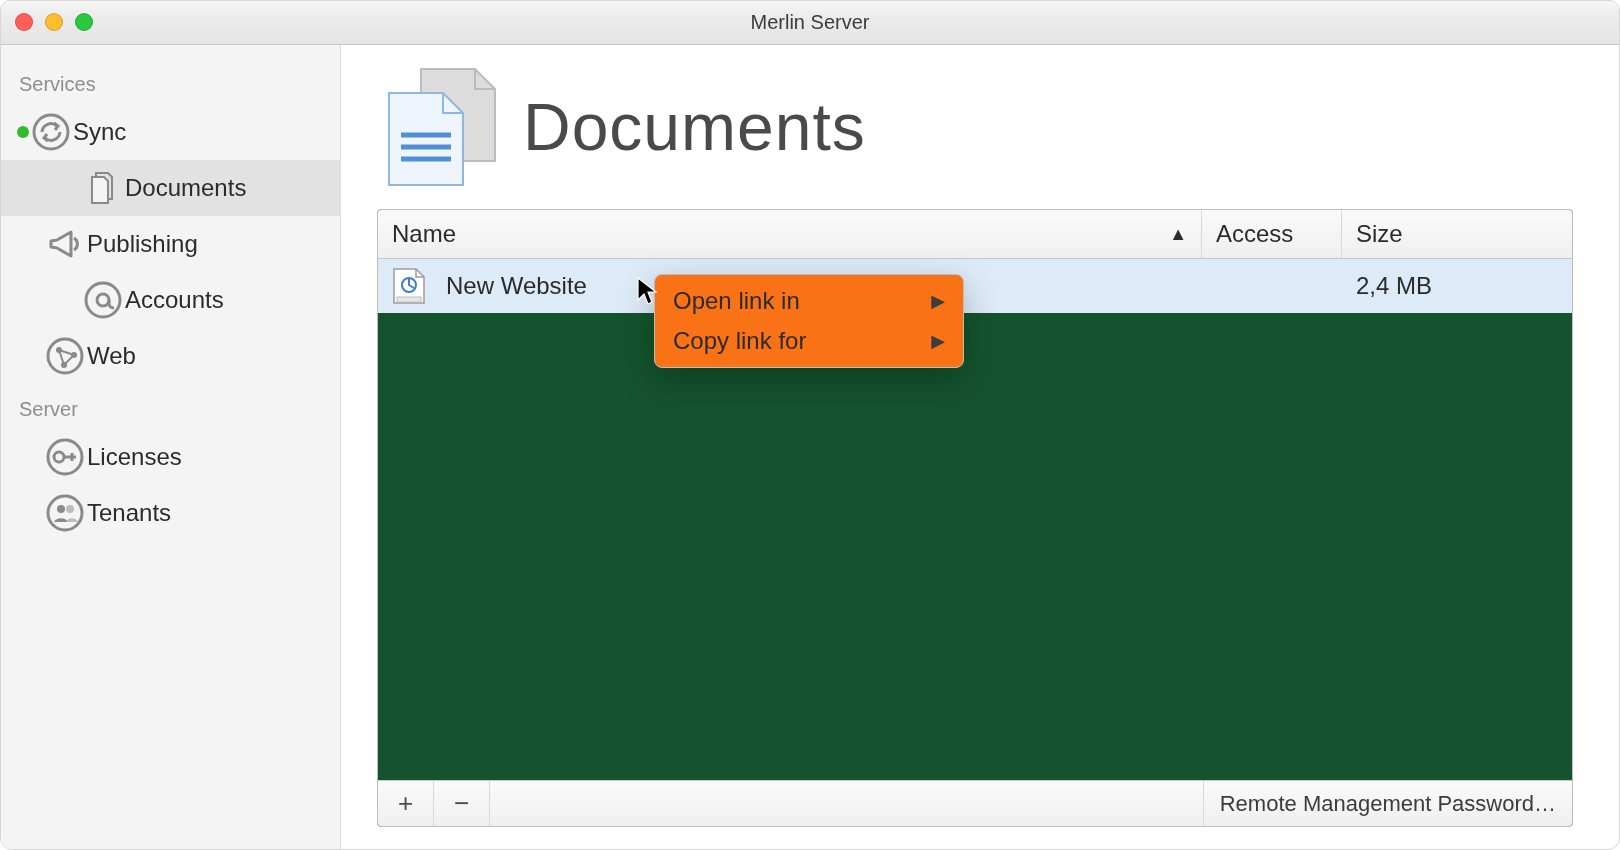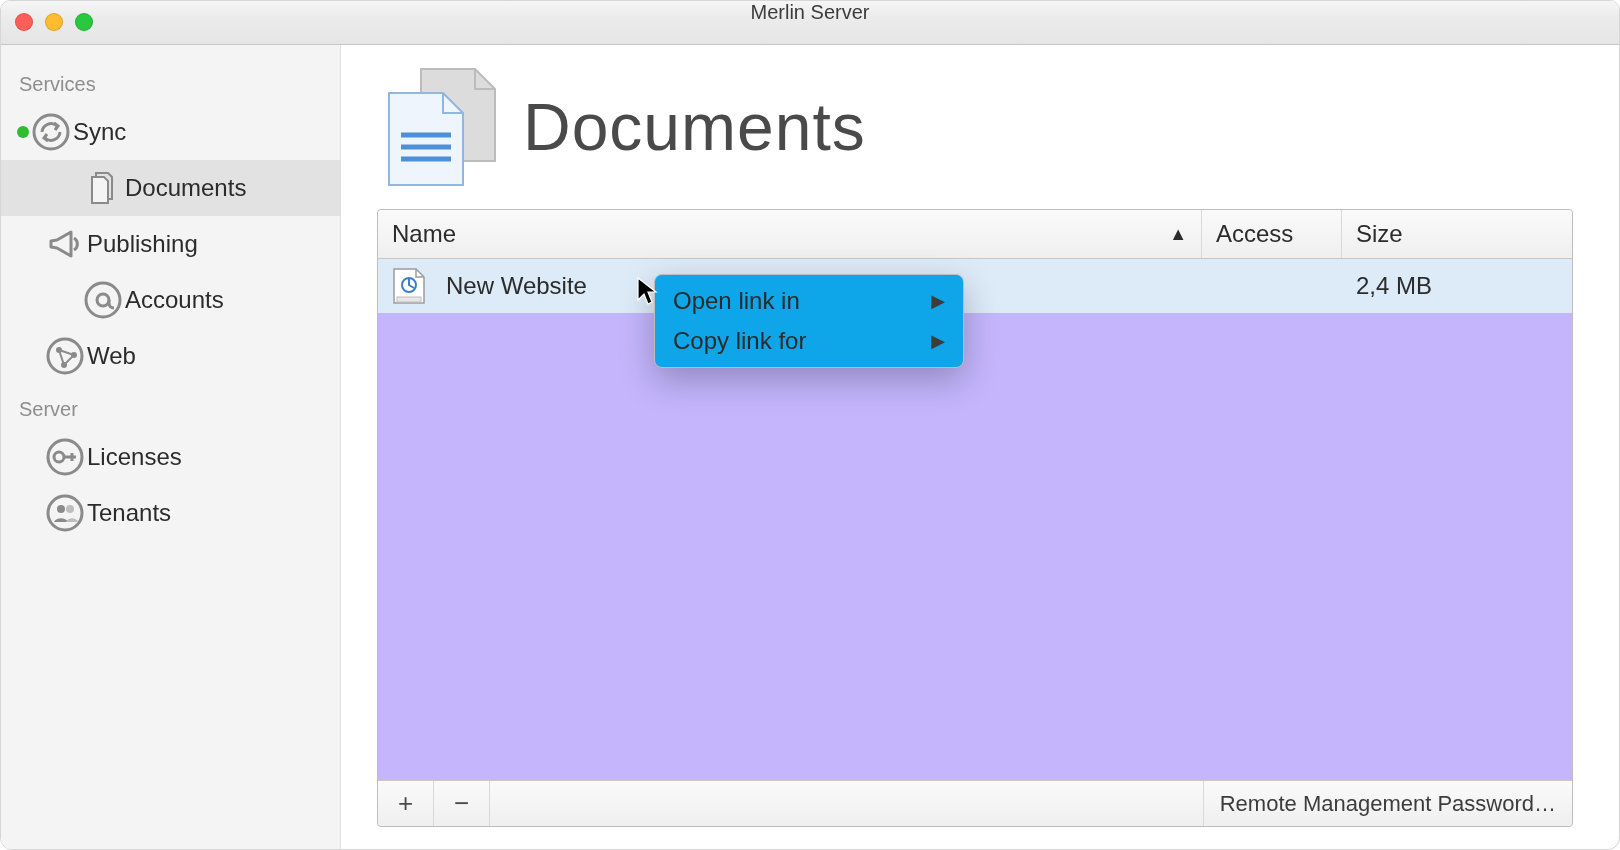--- a/index.html
+++ b/index.html
@@ -1,19 +1,19 @@
 <!DOCTYPE html>
 <html><head>
 <meta charset="utf-8">
 <style>
   * { box-sizing: border-box; margin: 0; padding: 0; }
   html, body { width: 1620px; height: 850px; font-family: -apple-system, "Helvetica Neue", Helvetica, Arial, sans-serif; background: #ffffff; overflow: hidden; }
   
   .window { width: 1620px; height: 850px; display: flex; flex-direction: column; border-radius: 10px 10px 12px 12px; overflow: hidden; border: 1px solid #d6d6d6; background: #ffffff; }
-  .titlebar { height: 44px; background: linear-gradient(#f7f6f6,#ecebeb 40%,#e6e5e5); border-bottom: 1px solid #c7c6c6; display: flex; align-items: flex-start; position: relative; }
+  .titlebar { height: 44px; background: linear-gradient(#f7f6f6,#ecebeb 40%,#e6e5e5); border-bottom: 1px solid #c7c6c6; display: flex; align-items: center; position: relative; }
   .traffic-lights { position: absolute; left: 14px; top: 12px; display: flex; gap: 12px; }
   .tl { width: 18px; height: 18px; border-radius: 50%; border: 1px solid rgba(0,0,0,0.15); }
   .tl.red { background: #ff5f57; }
   .tl.yellow { background: #febc2e; }
   .tl.green { background: #28c840; }
   .titlebar-title { flex: 1; text-align: center; font-size: 20px; color: #3c3c3c; }
   .content { flex: 1; display: flex; min-height: 0; }
   
   .sidebar { width: 340px; background: #f4f4f4; border-right: 1px solid #dfdede; padding-top: 14px; }
   .section-label { font-size: 20px; color: #8e8e8e; padding: 14px 18px 8px 18px; }
@@ -24,42 +24,42 @@
   .nav-icon { width: 44px; height: 44px; display: flex; align-items: center; justify-content: center; }
   .nav-icon svg { width: 42px; height: 42px; }
   
   .main { flex: 1; display: flex; flex-direction: column; padding: 22px 46px 22px 36px; min-width: 0; }
   .page-header { display: flex; align-items: center; gap: 26px; margin-bottom: 22px; }
   .page-header h1 { font-size: 66px; font-weight: 300; color: #4a4a4a; letter-spacing: 1px; }
   .doc-hero { width: 120px; height: 120px; position: relative; }
   .doc-hero .back-file { position: absolute; right: 0; top: 0; }
   .doc-hero .front-file { position: absolute; left: 10px; bottom: 0; }
   
-  .table-wrap { flex: 1; border: 1px solid #bdbdbd; border-radius: 4px; display: flex; flex-direction: column; background: #c4b5fd; overflow: hidden; min-height: 0; position: relative; }
+  .table-wrap { flex: 1; border: 1px solid #bdbdbd; border-radius: 4px; display: flex; flex-direction: column; background: #14532d; overflow: hidden; min-height: 0; position: relative; }
   .thead { display: flex; background: linear-gradient(#fafafa,#efefef); border-bottom: 1px solid #c7c7c7; }
   .th { padding: 10px 14px; font-size: 24px; color: #2b2b2b; border-right: 1px solid #d9d9d9; display: flex; align-items: center; gap: 8px; }
   .col-name { flex: 1; }
   .col-access { width: 140px; }
   .col-size { width: 230px; border-right: none; }
   .sort-arrow { margin-left: auto; font-size: 18px; }
   .tbody { flex: 1; overflow: auto; }
   .row { display: flex; align-items: stretch; }
   .row.selected .cell { background: #ddeaf8; }
   .cell { padding: 8px 14px; font-size: 24px; color: #2b2b2b; display: flex; align-items: center; }
   .cell.name-cell { flex: 1; gap: 20px; }
   .cell.access-cell { width: 140px; }
   .cell.size-cell { width: 230px; }
   .file-icon { width: 34px; height: 38px; }
   
   .table-footer { height: 46px; border-top: 1px solid #c7c7c7; display: flex; align-items: stretch; background: linear-gradient(#fafafa,#efefef); }
   .footer-btn { width: 56px; display: flex; align-items: center; justify-content: center; font-size: 26px; color: #4a4a4a; border-right: 1px solid #d9d9d9; cursor: default; }
   .footer-spacer { flex: 1; }
   .footer-link { display: flex; align-items: center; padding: 0 16px; font-size: 22px; color: #3c3c3c; border-left: 1px solid #d9d9d9; cursor: default; }
   
-  .context-menu { position: absolute; left: 654px; top: 274px; width: 310px; background: #0ea5e9; border: 1px solid #bdbdbd; border-radius: 8px; box-shadow: 0 12px 34px rgba(0,0,0,0.25); padding: 6px 0; z-index: 60; }
+  .context-menu { position: absolute; left: 654px; top: 274px; width: 310px; background: #f97316; border: 1px solid #bdbdbd; border-radius: 8px; box-shadow: 0 12px 34px rgba(0,0,0,0.25); padding: 6px 0; z-index: 60; }
   .cm-item { display: flex; align-items: center; justify-content: space-between; padding: 6px 18px; font-size: 24px; color: #2b2b2b; cursor: default; }
   .cm-item .sub-arrow { font-size: 18px; color: #3c3c3c; }
   
   .cursor { position: absolute; left: 636px; top: 276px; z-index: 70; pointer-events: none; }
 </style>
 </head>
 <body>
 
 <div class="window">
 

